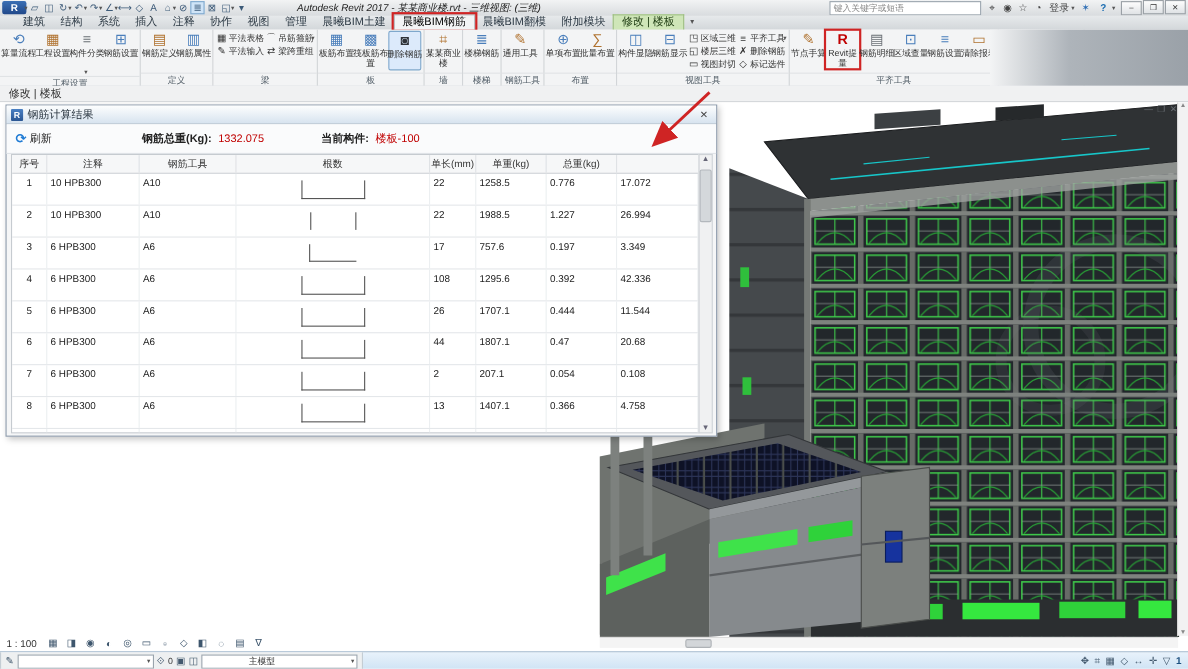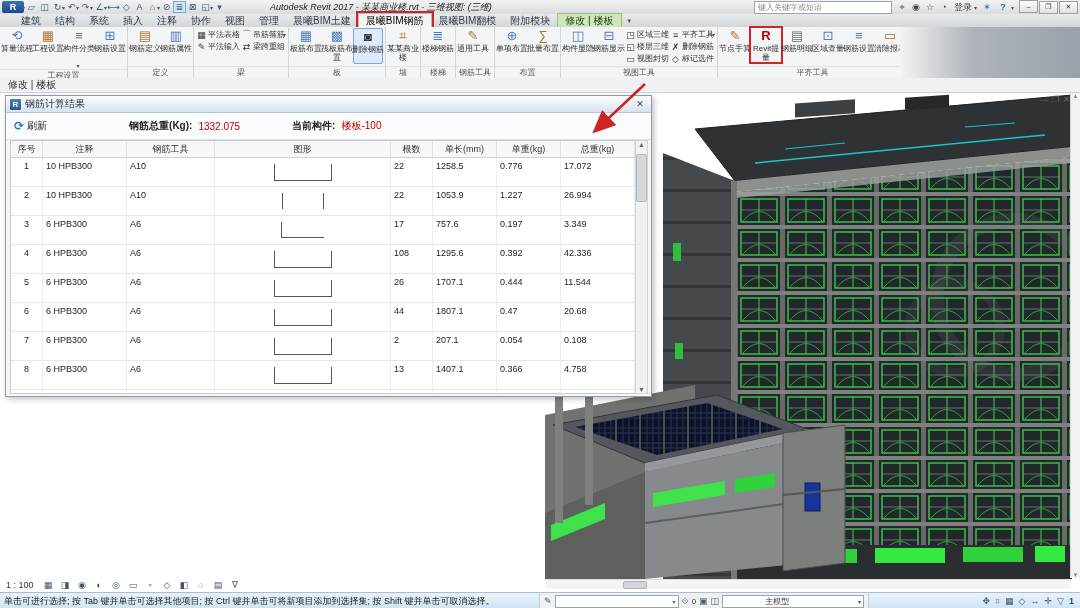--- a/index.html
+++ b/index.html
@@ -527,21 +527,20 @@
       <span class="red">1332.075</span>
       <span style="width:40px;"></span>
       <span class="lbl">当前构件:</span>
       <span class="red">楼板-100</span>
     </div>
     <div id="tablewrap">
       <div id="thead">
           <div class="th">序号</div>
           <div class="th">注释</div>
           <div class="th">钢筋工具</div>
-          <div class="th">图形</div>
           <div class="th">根数</div>
           <div class="th">单长(mm)</div>
           <div class="th">单重(kg)</div>
           <div class="th">总重(kg)</div>
         </div>
       <div id="tbody">
           <div class="trow">
             <div class="td c">1</div>
             <div class="td">10 HPB300</div>
             <div class="td">A10</div>
@@ -554,21 +553,21 @@
             <div class="td">17.072</div>
           </div>
           <div class="trow">
             <div class="td c">2</div>
             <div class="td">10 HPB300</div>
             <div class="td">A10</div>
             <div class="td shape">
               <div class="shp-pipes"></div>
             </div>
             <div class="td">22</div>
-            <div class="td">1053.9</div>
+            <div class="td">1988.5</div>
             <div class="td">1.227</div>
             <div class="td">26.994</div>
           </div>
           <div class="trow">
             <div class="td c">3</div>
             <div class="td">6 HPB300</div>
             <div class="td">A6</div>
             <div class="td shape">
               <div class="shp-l"></div>
             </div>
@@ -669,21 +668,20 @@
         <span class="vcicon">◇</span>
         <span class="vcicon">◧</span>
         <span class="vcicon">◌</span>
         <span class="vcicon">▤</span>
         <span class="vcicon">∇</span>
       </span>
   </div>
 </div>
 
 <div id="statusbar" class="abs">
-  <div id="status-hint">单击可进行选择; 按 Tab 键并单击可选择其他项目; 按 Ctrl 键并单击可将新项目添加到选择集; 按 Shift 键并单击可取消选择。</div>
   <div id="status-mid">
     <span class="stico">✎</span>
     <div class="combo" style="width:118px;">
       <span></span>
         <span class="dd">▾</span>
     </div>
     <span class="stico">⟐</span>
     <span style="font-size:8px;color:#333;">0</span>
     <span class="stico">▣</span>
     <span class="stico">◫</span>

